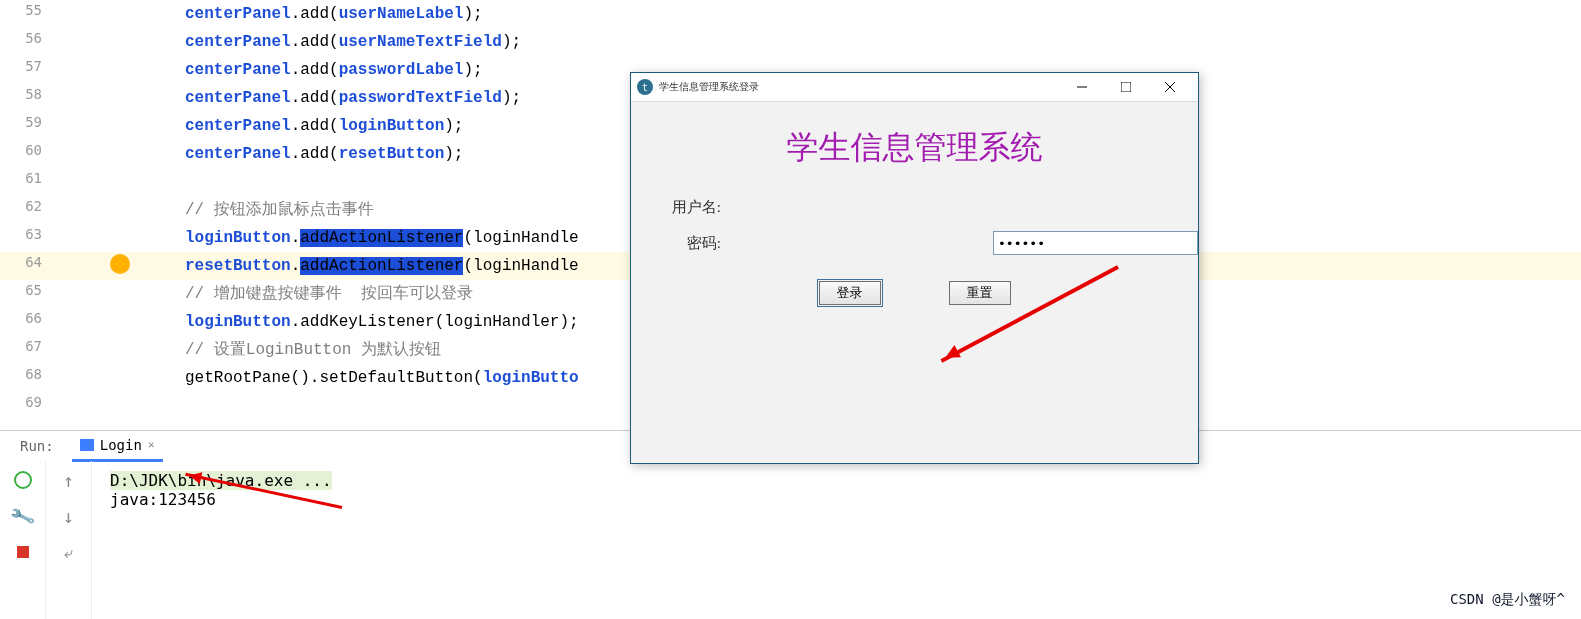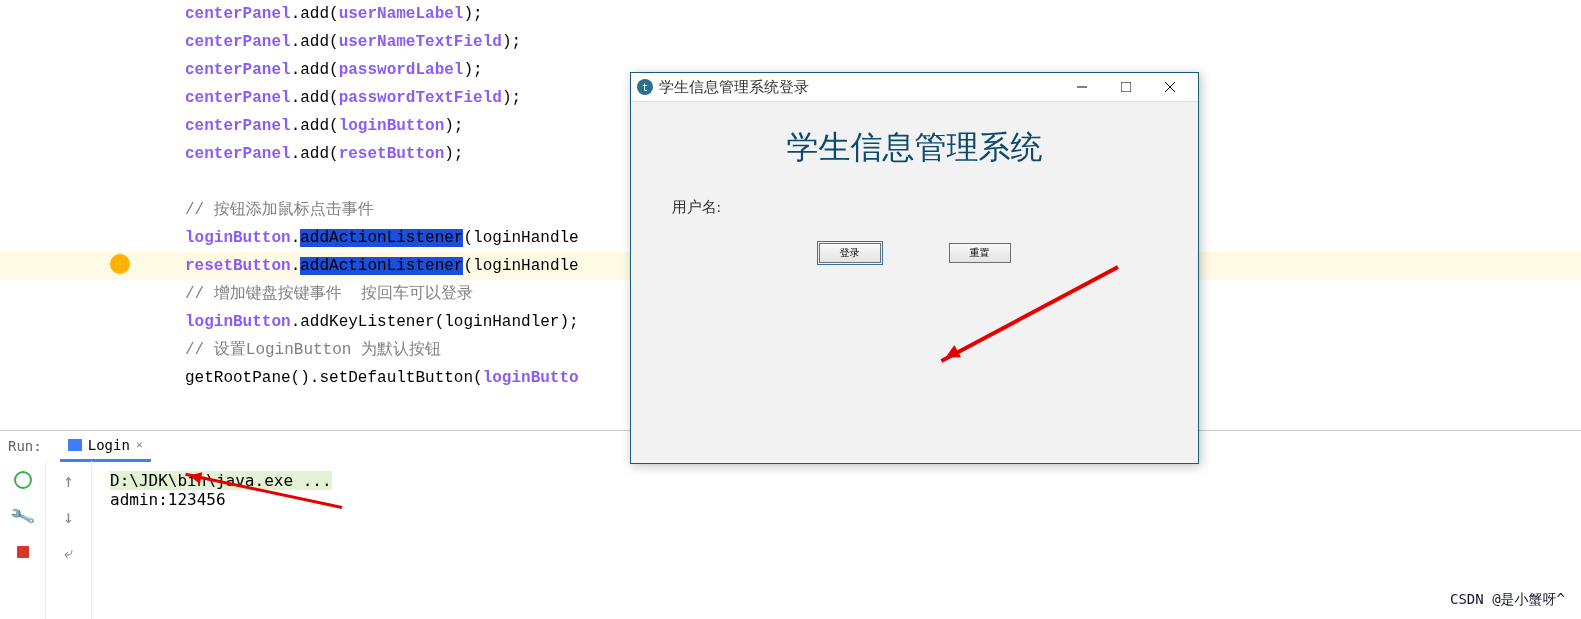--- a/index.html
+++ b/index.html
@@ -4,69 +4,86 @@
 <style>
   html,body{margin:0;padding:0;width:1581px;height:619px;font-family:"Microsoft YaHei",Consolas,monospace;font-size:14px;color:#333;background:#fff;overflow:hidden}
   .ide{position:relative;width:1581px;height:619px;background:#fff}
   .editor{position:absolute;left:0;top:0;right:0;height:430px;overflow:hidden}
   .gutter{position:absolute;left:0;top:0;width:90px;height:430px;font-family:Consolas,monospace;color:#9b9b9b;font-size:14px}
   .gutter .ln{position:absolute;left:0;width:42px;text-align:right;line-height:28px;height:28px}
   .hl-line{position:absolute;left:0;right:0;height:28px;background:#fffae3}
   .bulb{position:absolute;left:110px;width:20px;height:20px;border-radius:50%;background:#ffb100}
   .code{position:absolute;left:185px;top:0;right:0;font-family:Consolas,"Courier New",monospace;font-size:16px;line-height:28px;white-space:pre}
   .code .row{height:28px}
-  .purple{color:#8b5cf6;font-weight:bold}
+  .purple{color:#1d4ed8;font-weight:bold}
   .black{color:#000}
   .yellow-sel{background:#1d4ed8}
   .comment{color:#808080;}
   .run-panel{position:absolute;left:0;top:430px;right:0;bottom:0;border-top:1px solid #ccc;background:#fff}
-  .run-header{display:flex;align-items:center;height:30px;padding-left:8px;color:#666}
+  .run-header{display:flex;align-items:center;height:30px;padding-left:20px;color:#666}
   .run-tab{display:flex;align-items:center;margin-left:18px;padding:0 8px;border-bottom:3px solid #3d7eff;height:28px;color:#000}
   .run-tab .close{margin-left:6px;color:#888;font-size:11px}
   .tab-icon{width:14px;height:12px;background:#3d7eff;margin-right:6px}
   .run-body{display:flex;height:calc(100% - 30px)}
   .run-side{width:45px;border-right:1px solid #eee;display:flex;flex-direction:column;align-items:center;padding-top:10px;gap:18px}
   .run-side2{width:45px;border-right:1px solid #eee;display:flex;flex-direction:column;align-items:center;padding-top:10px;gap:18px}
   .ico{width:18px;height:18px;display:flex;align-items:center;justify-content:center}
   .restart{border:2px solid #3cb043;border-radius:50%;width:14px;height:14px;position:relative}
   .wrench{color:#777;font-size:18px;transform:rotate(-20deg)}
   .stop{width:12px;height:12px;background:#d9352c}
   .arrow-up{color:#888;font-size:18px}
   .arrow-down{color:#888;font-size:18px}
   .wrap{color:#888;font-size:16px}
   .console{flex:1;padding:10px 18px;font-family:Consolas,monospace;font-size:16px;color:#000;position:relative}
   .console .hl{background:#e4f1d4}
   .red-arrow{position:absolute;width:160px;height:3px;background:#e60000;transform-origin:left center}
   .red-arrow::after{content:"";position:absolute;right:-2px;top:-5px;border:6px solid transparent;border-left:12px solid #e60000}
   .dialog{position:absolute;left:630px;top:72px;width:567px;height:390px;background:#f2f2f2;border:1px solid #1a5a7a;box-shadow:2px 2px 10px rgba(0,0,0,.25)}
   .titlebar{height:28px;background:#fff;border-bottom:1px solid #ddd;display:flex;align-items:center;padding:0 6px;position:relative}
   .title-icon{width:16px;height:16px;border-radius:50%;background:#2d6f8f;color:#fff;font-size:10px;display:flex;align-items:center;justify-content:center;margin-right:6px}
-  .title-text{flex:1;font-size:15px;color:#333}
+  .title-text{flex:1;font-size:10px;color:#333}
   .winbtn{width:44px;height:24px;display:flex;align-items:center;justify-content:center;color:#444;font-size:14px}
   .winbtn svg{width:10px;height:10px}
   .dlg-body{padding:18px 0 0 0;text-align:center}
-  .dlg-title{font-family:"SimSun","宋体",serif;font-size:32px;color:#0c4a6e;margin:6px 0 28px 0}
+  .dlg-title{font-family:"SimSun","宋体",serif;font-size:32px;color:#a21caf;margin:6px 0 28px 0}
   .form-row{display:flex;align-items:center;justify-content:space-between;margin:14px 0}
   .form-row label{width:90px;text-align:right;font-size:15px;color:#333;margin-right:6px;font-family:"SimSun",serif}
   .form-row input{width:195px;height:22px;border:1px solid #7a9ab5;padding:0 4px;font-family:Consolas,monospace;font-size:13px;background:#fff}
   .btns{margin-top:26px;display:flex;justify-content:center;gap:68px}
-  .jbtn{min-width:62px;padding:2px 14px;background:linear-gradient(#f9f9f9,#e4e4e4);border:1px solid #707070;font-size:10px;outline:1px solid #3d6f9c;outline-offset:1px;font-family:"SimSun",serif}
+  .jbtn{min-width:62px;padding:2px 14px;background:linear-gradient(#f9f9f9,#e4e4e4);border:1px solid #707070;font-size:13px;outline:1px solid #3d6f9c;outline-offset:1px;font-family:"SimSun",serif}
   .jbtn.noout{outline:none}
   .watermark{position:absolute;right:16px;bottom:10px;color:#0f172a;font-size:14px}
   .red-arrow-dlg{position:absolute;width:200px;height:4px;background:#e60000;transform-origin:right center}
   .red-arrow-dlg::before{content:"";position:absolute;left:-2px;top:-6px;border:7px solid transparent;border-right:14px solid #e60000}
 </style>
 </head>
 <body>
 
 <div class="ide">
 
   <div class="editor">
     <div class="hl-line" style="top:252px"></div>
     <div class="bulb" style="top:254px"></div>
+    <div class="gutter" id="gutter">
+        <div class="ln" style="top: -4px;">55</div>
+        <div class="ln" style="top: 24px;">56</div>
+        <div class="ln" style="top: 52px;">57</div>
+        <div class="ln" style="top: 80px;">58</div>
+        <div class="ln" style="top: 108px;">59</div>
+        <div class="ln" style="top: 136px;">60</div>
+        <div class="ln" style="top: 164px;">61</div>
+        <div class="ln" style="top: 192px;">62</div>
+        <div class="ln" style="top: 220px;">63</div>
+        <div class="ln" style="top: 248px;">64</div>
+        <div class="ln" style="top: 276px;">65</div>
+        <div class="ln" style="top: 304px;">66</div>
+        <div class="ln" style="top: 332px;">67</div>
+        <div class="ln" style="top: 360px;">68</div>
+        <div class="ln" style="top: 388px;">69</div>
+      </div>
     <div class="code" id="code"><div class="row"><span class="purple">centerPanel</span><span class="black">.add(</span><span class="purple">userNameLabel</span><span class="black">);</span></div><div class="row"><span class="purple">centerPanel</span><span class="black">.add(</span><span class="purple">userNameTextField</span><span class="black">);</span></div><div class="row"><span class="purple">centerPanel</span><span class="black">.add(</span><span class="purple">passwordLabel</span><span class="black">);</span></div><div class="row"><span class="purple">centerPanel</span><span class="black">.add(</span><span class="purple">passwordTextField</span><span class="black">);</span></div><div class="row"><span class="purple">centerPanel</span><span class="black">.add(</span><span class="purple">loginButton</span><span class="black">);</span></div><div class="row"><span class="purple">centerPanel</span><span class="black">.add(</span><span class="purple">resetButton</span><span class="black">);</span></div><div class="row"></div><div class="row"><span class="comment">// 按钮添加鼠标点击事件</span></div><div class="row"><span class="purple">loginButton</span><span class="black">.</span><span class="black yellow-sel">addActionListener</span><span class="black">(loginHandle</span></div><div class="row"><span class="purple">resetButton</span><span class="black">.</span><span class="black yellow-sel">addActionListener</span><span class="black">(loginHandle</span></div><div class="row"><span class="comment">// 增加键盘按键事件  按回车可以登录</span></div><div class="row"><span class="purple">loginButton</span><span class="black">.addKeyListener(loginHandler);</span></div><div class="row"><span class="comment">// 设置LoginButton 为默认按钮</span></div><div class="row"><span class="black">getRootPane().setDefaultButton(</span><span class="purple">loginButto</span></div><div class="row"></div></div>
   </div>
 
   <div class="run-panel">
     <div class="run-header">
       <span>Run:</span>
       <div class="run-tab">
         <span class="tab-icon"></span>
         <span>Login</span>
         <span class="close">✕</span>
@@ -82,21 +99,21 @@
             <div class="stop"></div>
           </div>
       </div>
       <div class="run-side2">
         <div class="ico arrow-up">↑</div>
         <div class="ico arrow-down">↓</div>
         <div class="ico wrap">⤶</div>
       </div>
       <div class="console">
         <div><span class="hl">D:\JDK\bin\java.exe ...</span></div>
-        <div>admin:123456</div>
+        <div>java:123456</div>
         <div class="red-arrow" style="left:250px;top:45px;transform:rotate(192deg)"></div>
       </div>
     </div>
   </div>
 
   <div class="dialog">
     <div class="titlebar">
       <div class="title-icon">t</div>
       <div class="title-text">学生信息管理系统登录</div>
       <div class="winbtn">
@@ -114,20 +131,24 @@
             <line x1="0" y1="0" x2="10" y2="10" stroke="#000"></line>
             <line x1="10" y1="0" x2="0" y2="10" stroke="#000"></line>
           </svg>
         </div>
     </div>
     <div class="dlg-body">
       <div class="dlg-title">学生信息管理系统</div>
       <div class="form-row">
         <label>用户名:</label>
       </div>
+      <div class="form-row">
+        <label>密码:</label>
+        <input type="password" value="123456" style="">
+      </div>
       <div class="btns">
         <button class="jbtn">登录</button>
         <button class="jbtn noout">重置</button>
       </div>
     </div>
     <div class="red-arrow-dlg" style="right:80px;top:192px;transform:rotate(-28deg)"></div>
   </div>
 
   <div class="watermark">CSDN @是小蟹呀^</div>
 </div>

